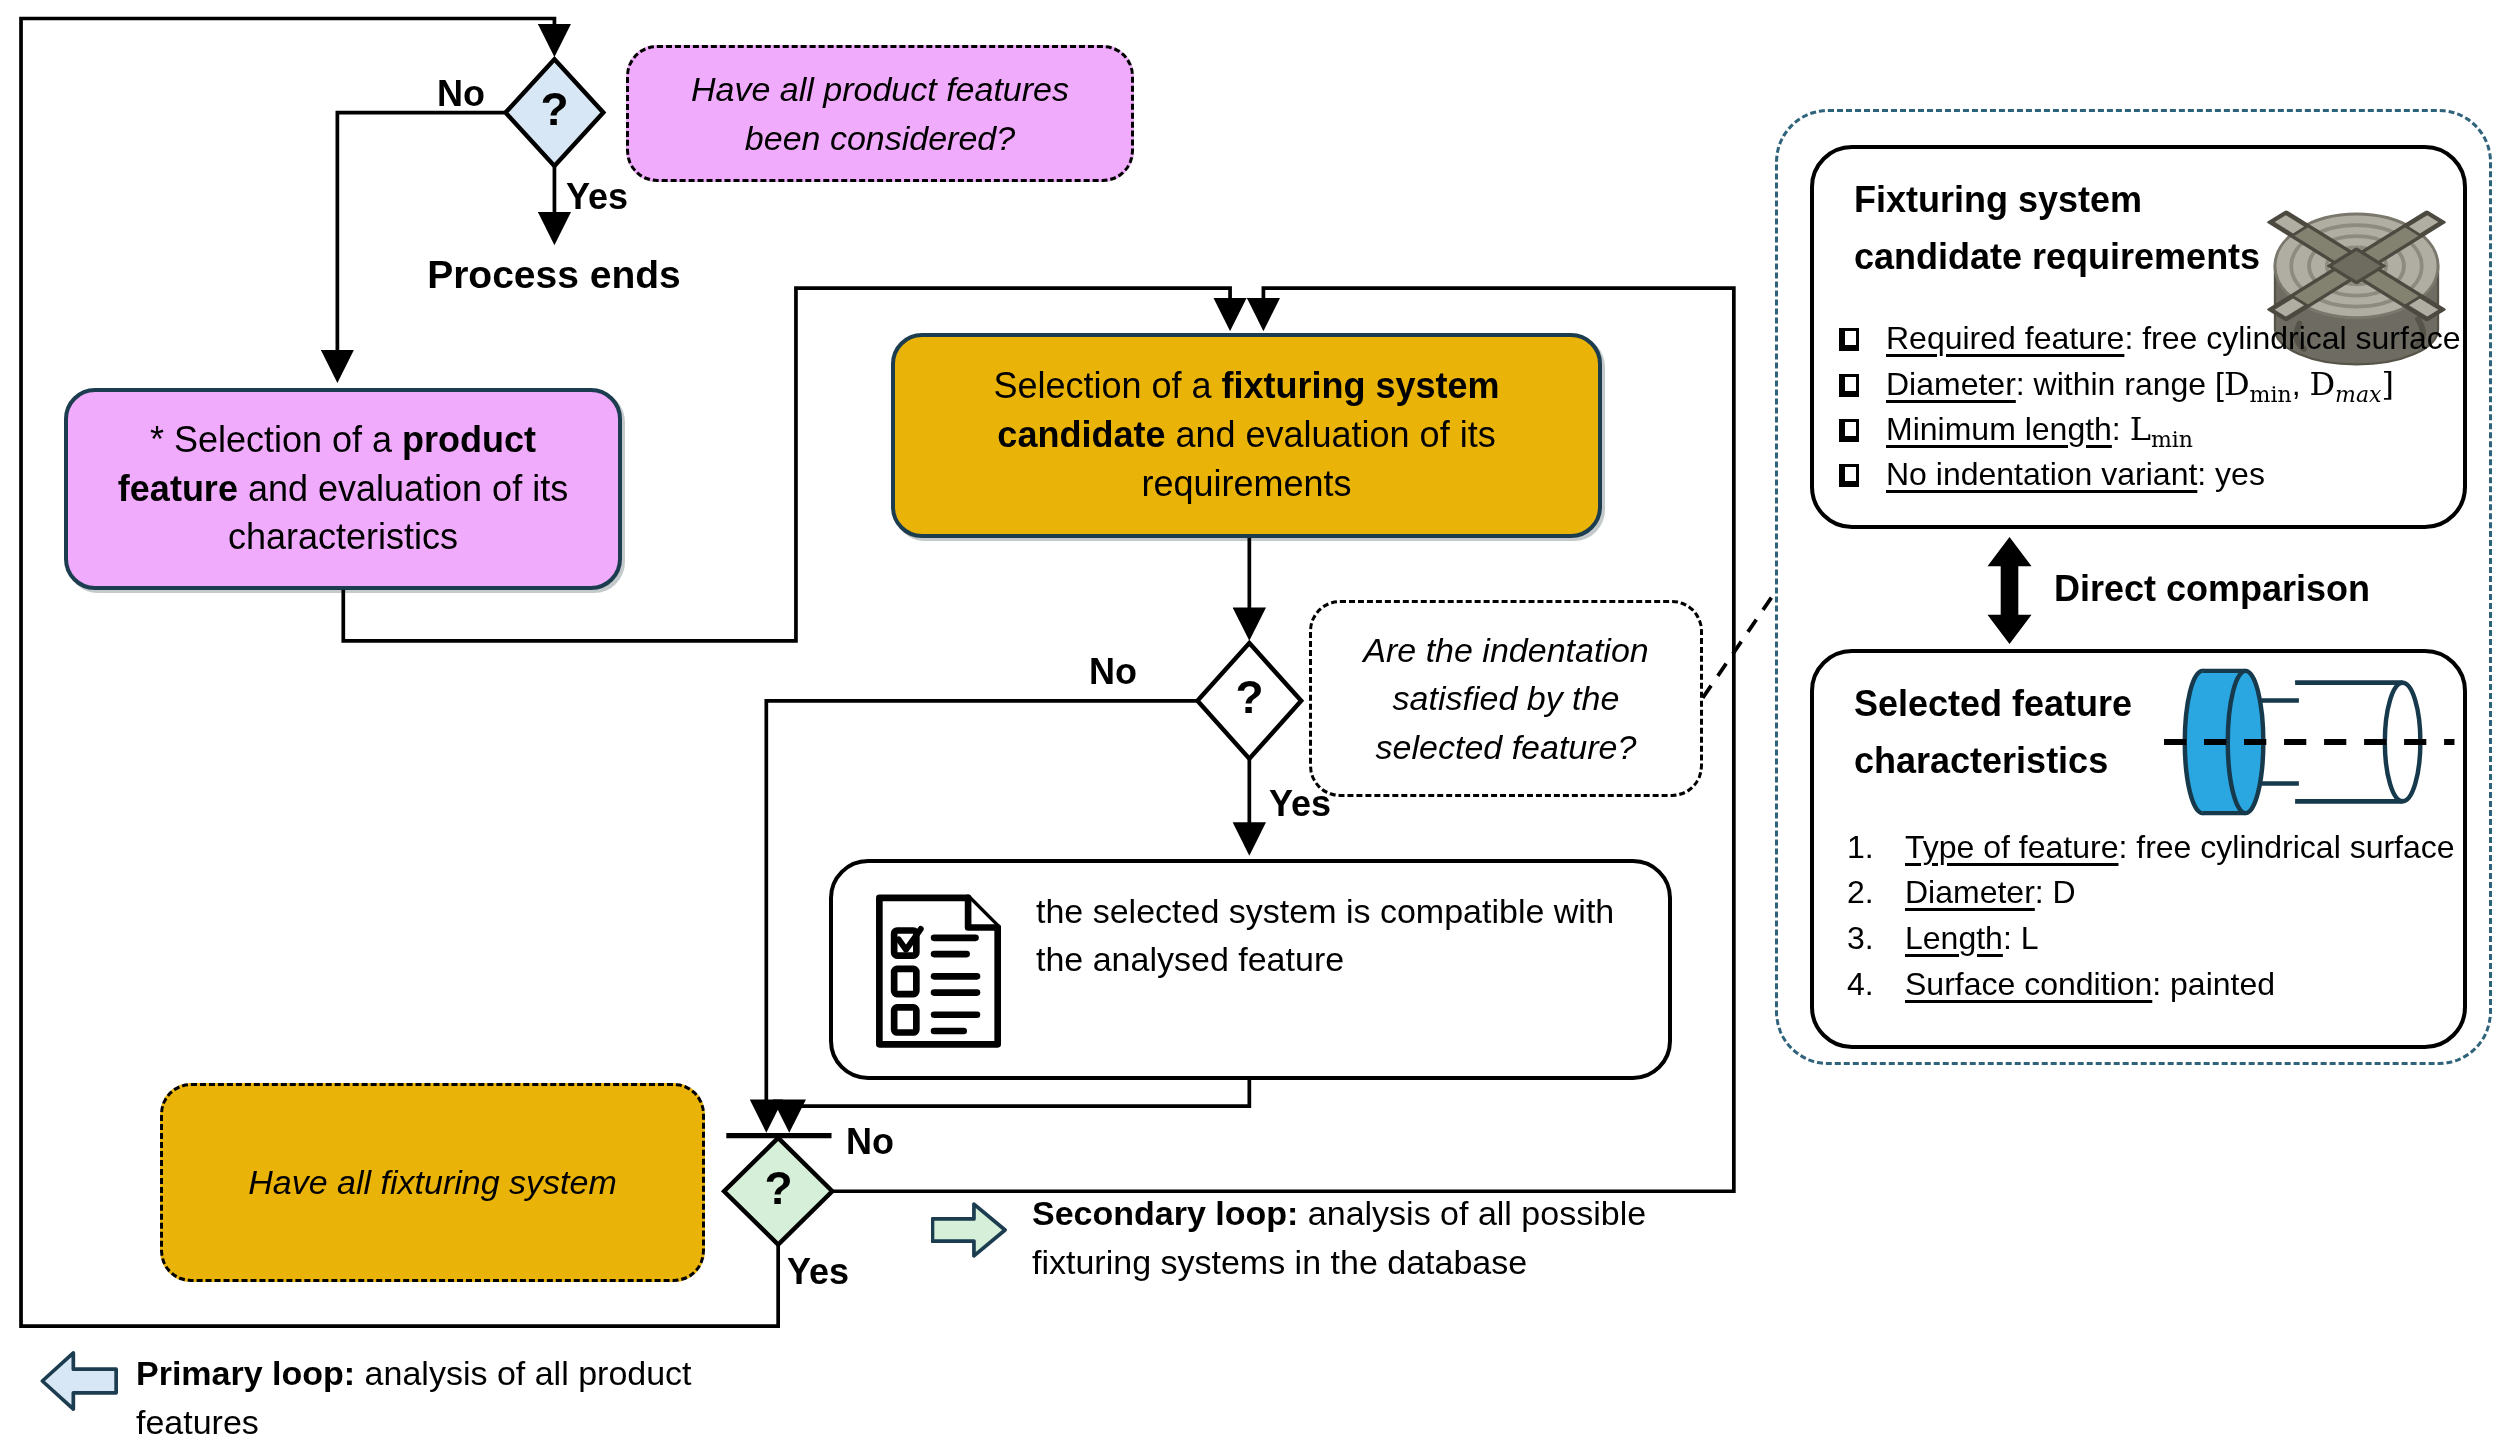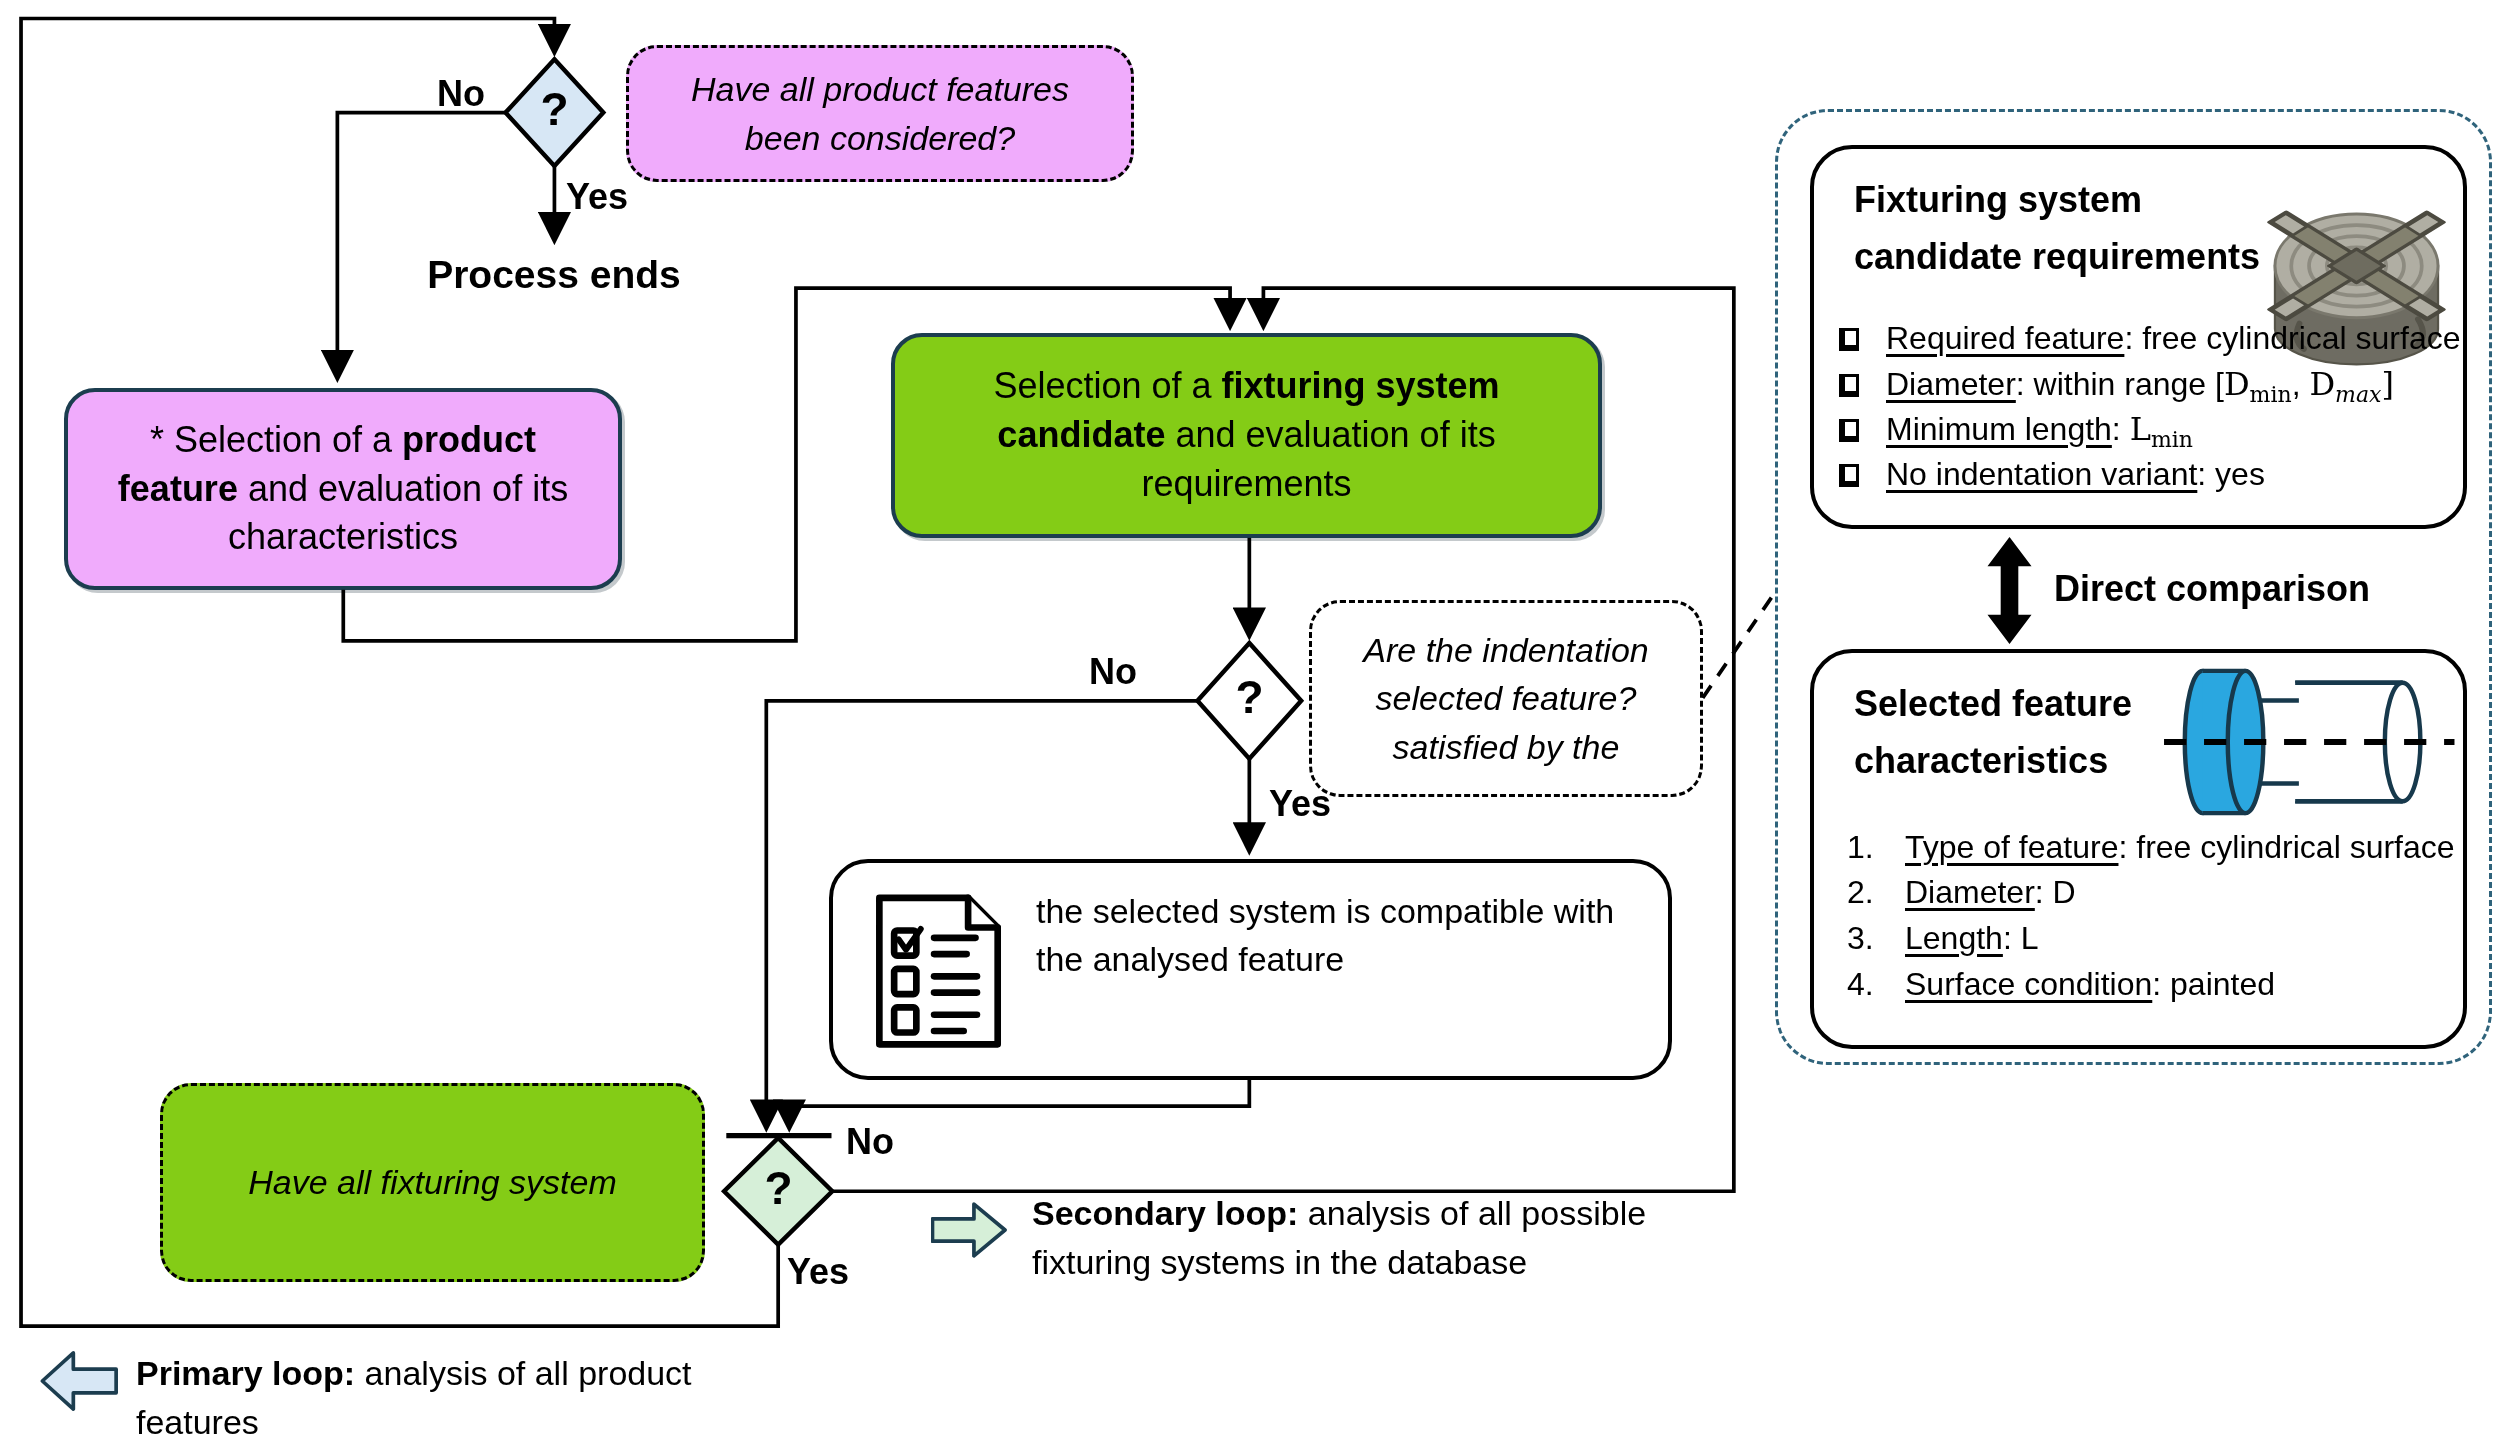--- a/index.html
+++ b/index.html
@@ -17,21 +17,21 @@
   .dashedbox{
     position:absolute;border:3.7px dashed #000;border-radius:31px;
     display:flex;align-items:center;justify-content:center;text-align:center;
     box-sizing:border-box;font-style:italic;z-index:2;
   }
   .whitebox{
     position:absolute;border:4.4px solid #000;border-radius:34px;
     box-sizing:border-box;background:#fff;z-index:2;
   }
   .fill-blue{background:#f0abfc;}
-  .fill-green{background:#84cc16;}
+  .fill-green{background:#eab308;}
   .btext{font-size:36px;line-height:1.36;}
   .qtext{font-size:34px;line-height:1.42;}
   .lbl{position:absolute;font-weight:bold;font-size:36px;z-index:5;}
   .qmark{
     position:absolute;font-weight:bold;font-size:46px;z-index:5;
     width:67px;text-align:center;
   }
   svg.layer{position:absolute;left:0;top:0;z-index:3;pointer-events:none;}
   .panelbox{
     position:absolute;border:4.4px solid #000;border-radius:42px;background:#fff;
@@ -77,22 +77,22 @@
   <span style="width:600px;"><span>Selection of a </span><b>fixturing system candidate</b><span> and evaluation of its requirements</span></span>
 </div>
 
 <div class="lbl" style="left:1089px;top:651px;">No</div>
 <div class="lbl" style="left:1269px;top:783px;">Yes</div>
 <div class="qmark" style="left:1216px;top:670px;">?</div>
 
 <div class="dashedbox qtext" style="left:1309px;top:600px;width:394px;height:197px;background:#fff;">
   <span>
     <span style="display:block">Are the indentation</span>
+    <span style="display:block">satisfied by the</span>
     <span style="display:block">selected feature?</span>
-    <span style="display:block">satisfied by the</span>
   </span>
 </div>
 
 <div class="whitebox" style="left:829px;top:859px;width:843px;height:221px;border-radius:39px;">
 </div>
 
 <svg class="layer" style="left:866px;top:892px;z-index:4;" width="148" height="159" viewBox="0 0 200 215">
   <g fill="none" stroke="#000" stroke-width="9" stroke-linejoin="round" stroke-linecap="round">
     <path d="M18,8 H138 L178,48 V206 H18 Z" fill="#fff"></path>
     <path d="M138,8 V48 H178" fill="#fff"></path>

